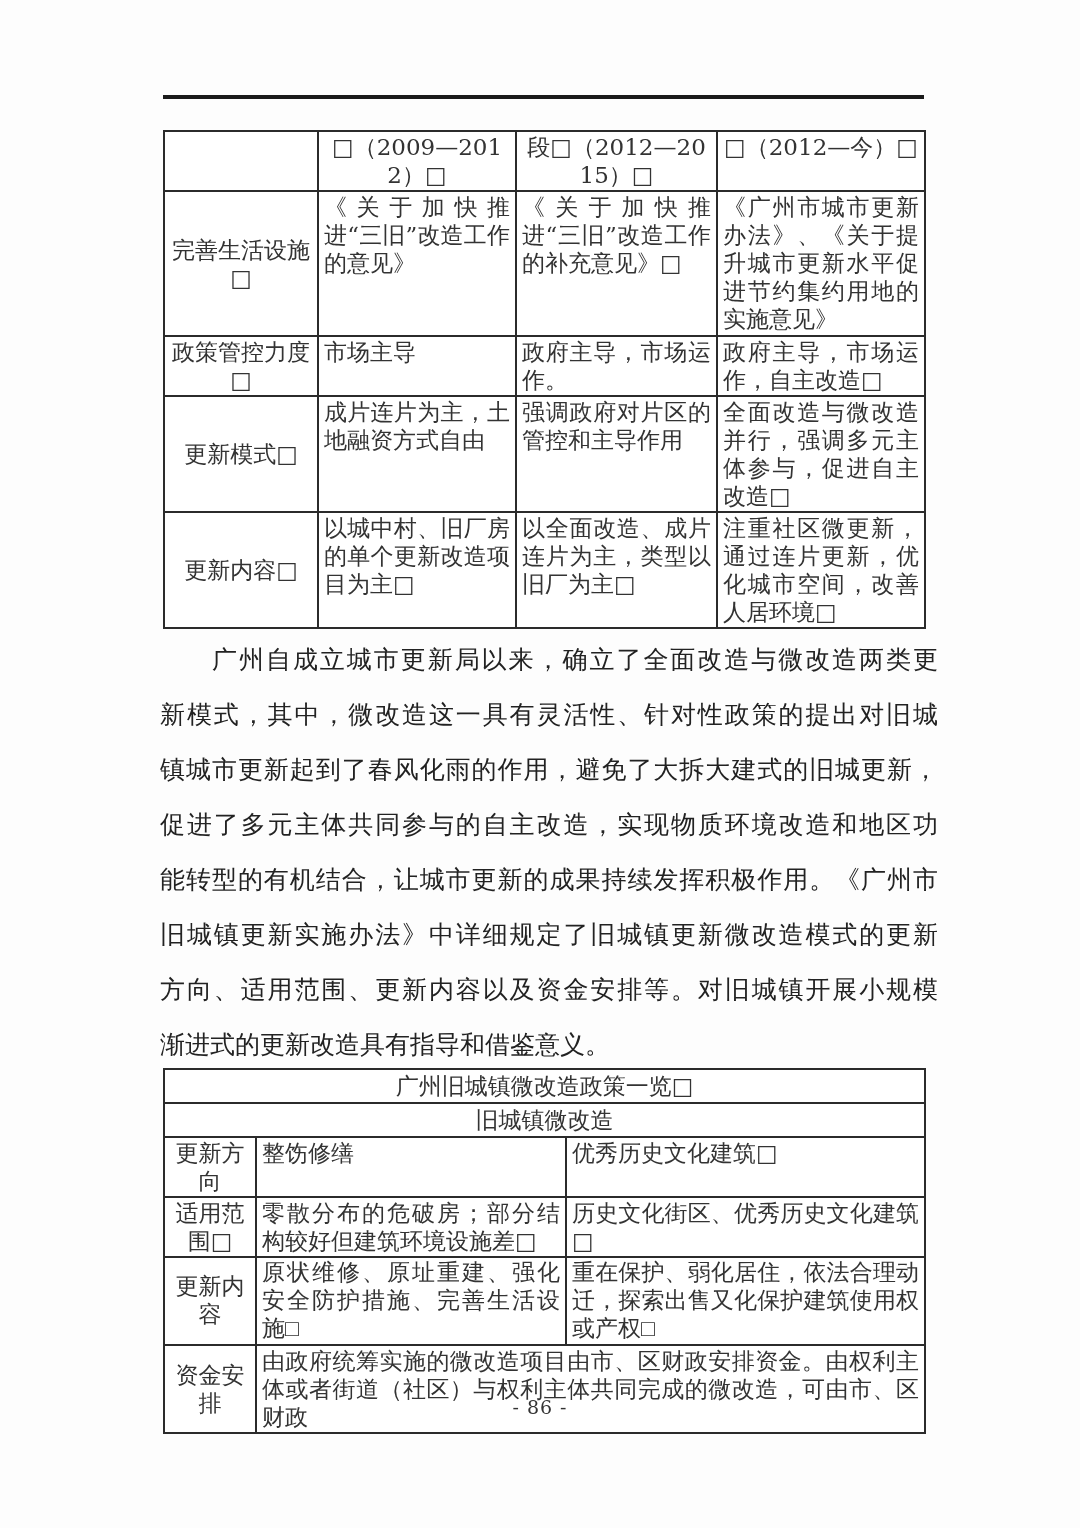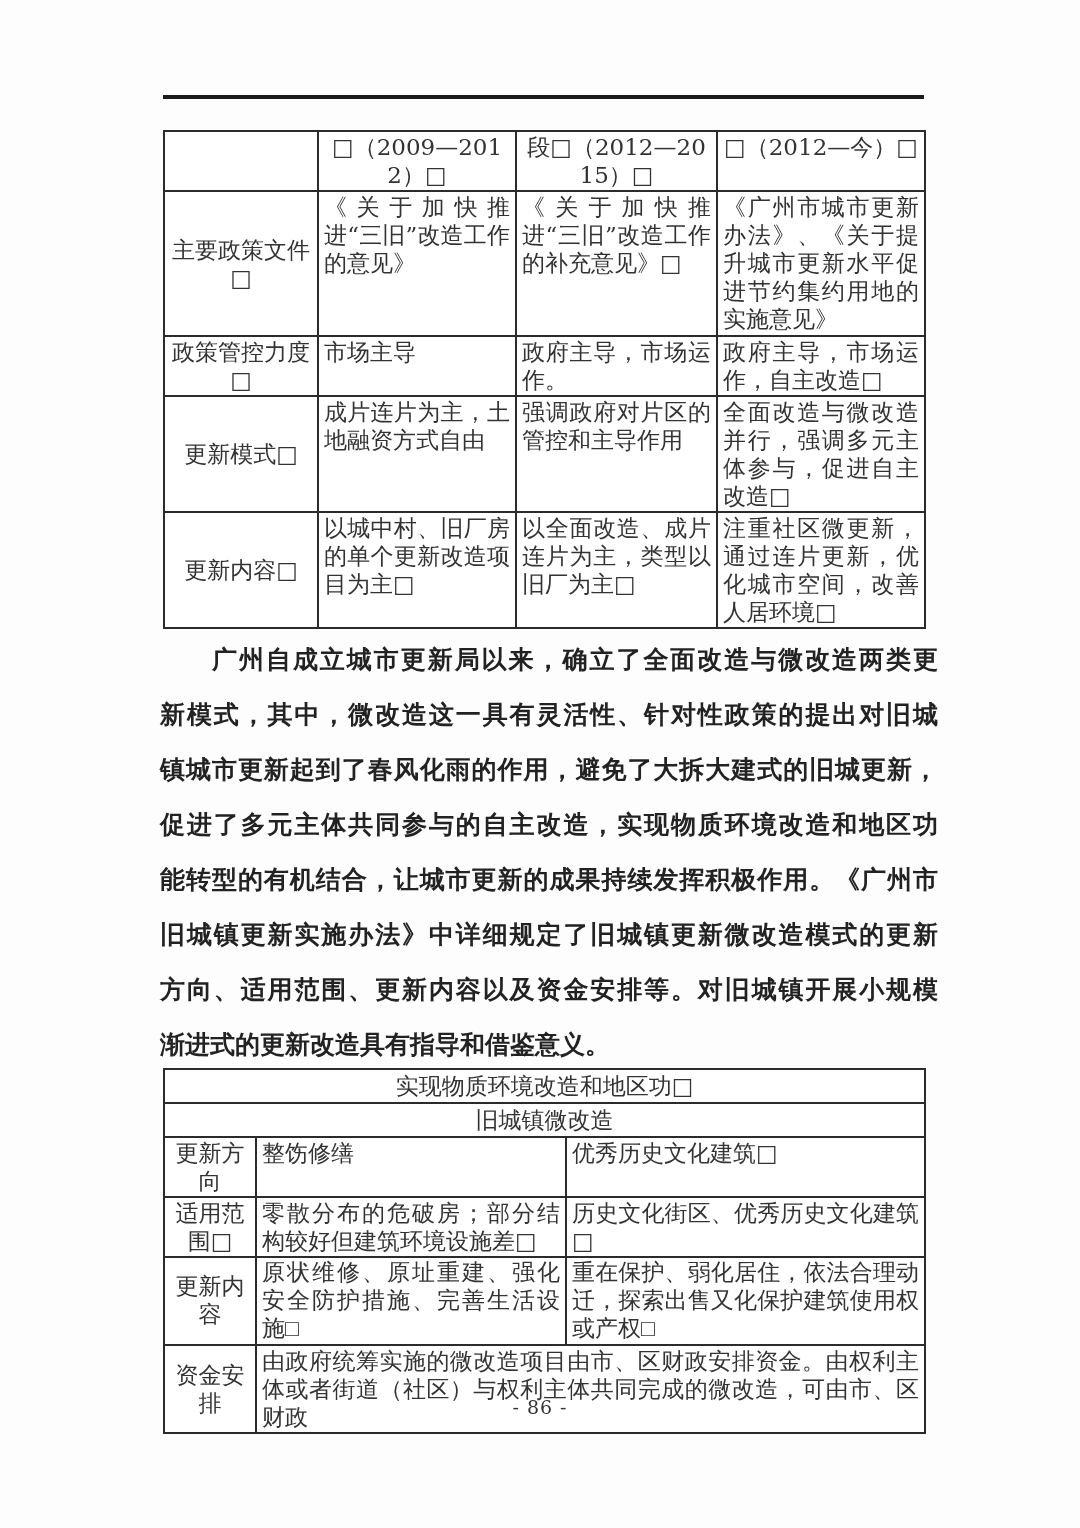--- a/index.html
+++ b/index.html
@@ -37,21 +37,21 @@
   #table1 tr:nth-child(4){height:114px;}
   #table1 tr:nth-child(5){height:112px;}
   
   #table2 tr:nth-child(3){height:56px;}
   #table2 tr:nth-child(4){height:58px;}
   #table2 tr:nth-child(5){height:86px;font-family:Liberation Serif, serif;}
   #table2 tr:nth-child(6){height:56px;}
   
   .para{
     position:absolute;left:160px;top:632px;width:778px;
-    font-size:25px;color:#222;font-weight:bold;
+    font-size:25px;color:#222;
   }
   .para .pline{
     height:55px;line-height:55px;white-space:nowrap;
     text-align:justify;text-align-last:justify;
   }
   .para .pline:first-child{text-indent:52px;}
   .para .pline:last-child{text-align-last:left;}
   .page-footer{
     position:absolute;left:0;top:1396px;width:100%;
     text-align:center;font-size:19px;color:#333;letter-spacing:1px;
@@ -70,21 +70,21 @@
       <col style="width:208px">
   </colgroup>
   <tbody>
       <tr>
     <th></th>
     <th>□（2009—2012）□</th>
     <th>段□（2012—2015）□</th>
     <th>□（2012—今）□</th>
   </tr>
   <tr>
-    <td class="lbl">主要政策文件□</td>
+    <td class="lbl">完善生活设施□</td>
     <td>《关于加快推进“三旧”改造工作的意见》</td>
     <td>《关于加快推进“三旧”改造工作的补充意见》□</td>
     <td>《广州市城市更新办法》、《关于提升城市更新水平促进节约集约用地的实施意见》</td>
   </tr>
   <tr>
     <td class="lbl">政策管控力度□</td>
     <td>市场主导</td>
     <td>政府主导，市场运作。</td>
     <td>政府主导，市场运作，自主改造□</td>
   </tr>
@@ -115,21 +115,21 @@
 </div>
 
 <table id="table2" class="doc-table">
   <colgroup>
     <col style="width:92px">
       <col style="width:310px">
       <col style="width:359px">
   </colgroup>
   <tbody>
       <tr>
-    <td class="span-title" colspan="3">实现物质环境改造和地区功□</td>
+    <td class="span-title" colspan="3">广州旧城镇微改造政策一览□</td>
   </tr>
   <tr>
     <td class="span-title" colspan="3">旧城镇微改造</td>
   </tr>
   <tr>
     <td class="lbl">更新方向</td>
     <td>整饬修缮</td>
     <td>优秀历史文化建筑□</td>
   </tr>
   <tr>

